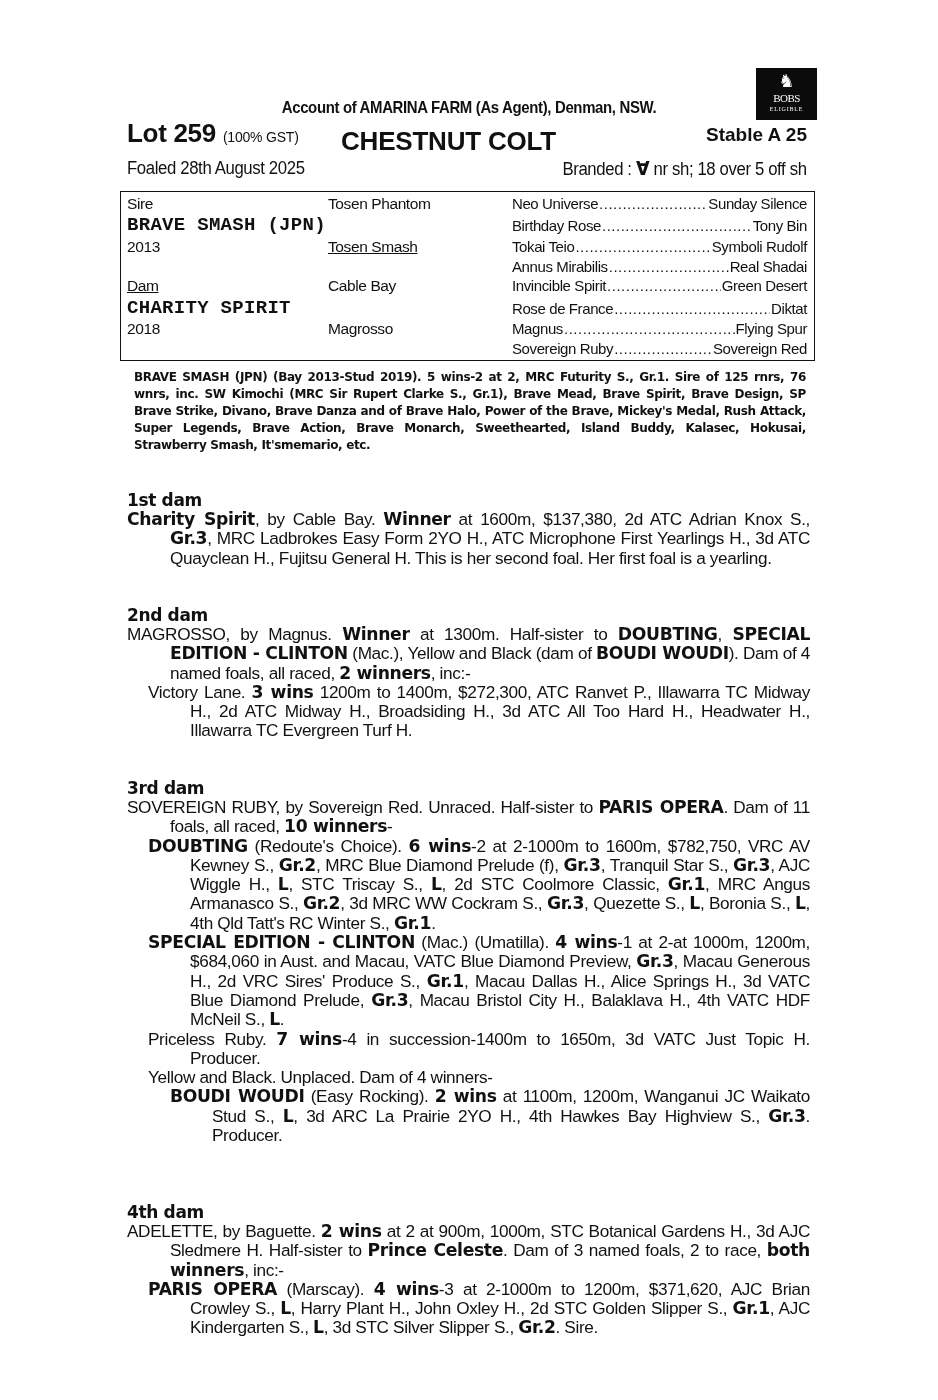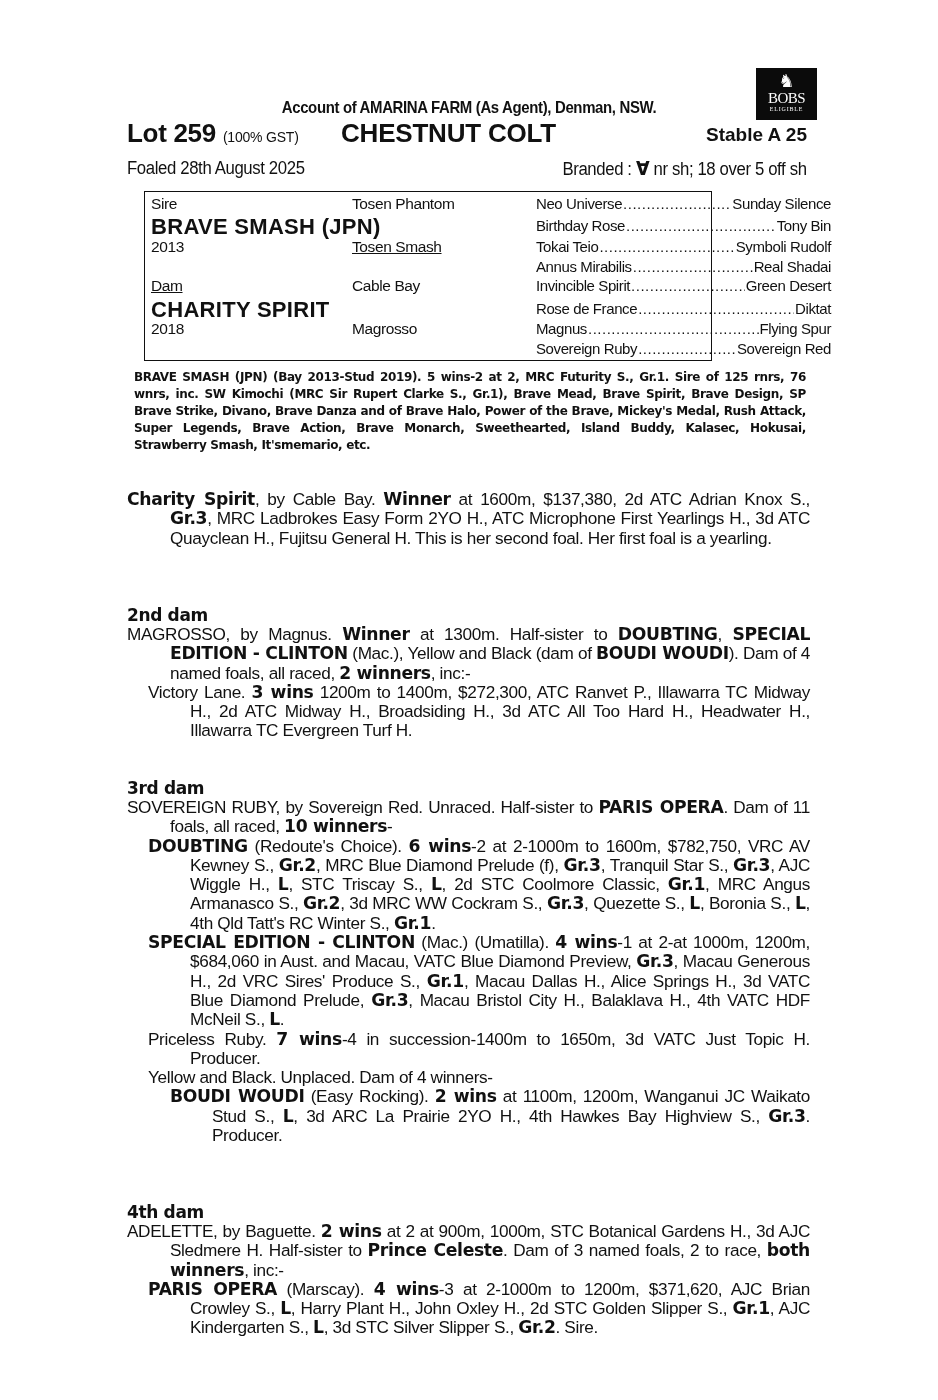--- a/index.html
+++ b/index.html
@@ -5,33 +5,33 @@
   html, body { margin:0; padding:0; background:#ffffff; }
   body { width:938px; height:1400px; position:relative; overflow:hidden;
          font-family:"Liberation Sans", "DejaVu Sans", sans-serif; color:#111; }
   .abs { position:absolute; }
   .consignor { left:0; width:938px; top:98px; text-align:center;
     font-family:"Liberation Sans", sans-serif; font-weight:bold; font-size:17px;
     letter-spacing:-0.4px; transform:scaleX(0.88); }
   .logo { left:756px; top:68px; width:61px; height:52px; background:#0b0b0b; color:#fff;
     text-align:center; }
   .logo .horse { font-size:18px; line-height:22px; margin-top:2px; }
-  .logo .bobs { font-family:"Liberation Serif", serif; font-size:15px; line-height:13px; letter-spacing:-0.5px; }
+  .logo .bobs { font-family:"Liberation Serif", serif; font-size:11px; line-height:13px; letter-spacing:-0.5px; }
   .logo .elig { font-family:"Liberation Serif", serif; font-size:6px; letter-spacing:0.8px; line-height:9px; }
   .lotline { left:127px; top:118px; width:680px; height:34px; }
   .lotnum { position:absolute; left:0; top:0; font-size:26px; font-weight:bold; letter-spacing:-0.3px; }
   .gst { font-size:14px; font-weight:normal; letter-spacing:-0.2px;margin-top:25px; }
-  .colt { position:absolute; left:214px; top:0; font-size:26px; font-weight:bold; letter-spacing:-0.2px; }
+  .colt { position:absolute; left:214px; top:8px; font-size:26px; font-weight:bold; letter-spacing:-0.2px; }
   .stable { position:absolute; right:0; top:6px; font-size:19px; font-weight:bold; }
   .foaled { left:127px; top:158px; font-size:18px; letter-spacing:-0.4px; transform-origin:left; transform:scaleX(0.93); }
   .branded { right:131px; top:157px; font-size:18px; letter-spacing:-0.4px; transform-origin:right; transform:scaleX(0.93); white-space:nowrap; }
   .brand-mark { display:inline-block; font-weight:bold; font-size:19px; }
-  .ped { left:120px; top:191px; width:568px; height:170px; border:1.5px solid #111; box-sizing:border-box;margin-left:24px; }
+  .ped { left:120px; top:191px; width:695px; height:170px; border:1.5px solid #111; box-sizing:border-box; }
   .ped .cell { position:absolute; font-size:15.5px; letter-spacing:-0.4px; white-space:nowrap; }
-  .ped .big { font-weight:bold; font-size:22px; letter-spacing:0.3px; font-family:Liberation Sans, sans-serif; }
+  .ped .big { font-weight:bold; font-size:19px; letter-spacing:0.3px; font-family:Liberation Mono, monospace; }
   .ped .g3 { position:absolute; left:391px; width:295px; display:flex; font-size:15px; letter-spacing:-0.4px; white-space:nowrap; }
   .ped .g3 .dots { flex:1; overflow:hidden; margin:0 1px; }
   .ped .g3 .dots::after { content:"................................................................................"; letter-spacing:0.5px; }
   .sire-summary { left:134px; top:369px; width:672px; font-weight:bold; font-size:12px;
     line-height:17px; text-align:justify; letter-spacing:-0.35px; font-family:"DejaVu Sans", sans-serif; }
   .sec { left:127px; width:683px; font-size:17.2px; line-height:19.3px; letter-spacing:-0.35px; }
   .sec h3 { margin:0; font-family:"DejaVu Sans", sans-serif; font-size:17px; font-weight:bold; line-height:20px; }
   .p { text-align:justify; }
   .p b { font-family:"DejaVu Sans", sans-serif; font-weight:bold; }
   .l0 { padding-left:43px; text-indent:-43px; }
@@ -116,20 +116,21 @@
   <div class="g3" style="top:148px;">
       <span>Sovereign Ruby</span>
       <span class="dots"></span>
       <span>Sovereign Red</span>
     </div>
 </div>
 
 <div class="abs sire-summary">BRAVE SMASH (JPN) (Bay 2013-Stud 2019). 5 wins-2 at 2, MRC Futurity S., Gr.1. Sire of 125 rnrs, 76 wnrs, inc. SW Kimochi (MRC Sir Rupert Clarke S., Gr.1), Brave Mead, Brave Spirit, Brave Design, SP Brave Strike, Divano, Brave Danza and of Brave Halo, Power of the Brave, Mickey's Medal, Rush Attack, Super Legends, Brave Action, Brave Monarch, Sweethearted, Island Buddy, Kalasec, Hokusai, Strawberry Smash, It'smemario, etc.</div>
 
 <div class="abs sec" style="top:490px;">
+  <h3>1st dam</h3>
   <div class="p l0"><b>Charity Spirit</b>, by Cable Bay. <b>Winner</b> at 1600m, $137,380, 2d ATC Adrian Knox S., <b>Gr.3</b>, MRC Ladbrokes Easy Form 2YO H., ATC Microphone First Yearlings H., 3d ATC Quayclean H., Fujitsu General H. This is her second foal. Her first foal is a yearling.</div>
 </div>
 
 <div class="abs sec" style="top:605px;">
   <h3>2nd dam</h3>
   <div class="p l0">MAGROSSO, by Magnus. <b>Winner</b> at 1300m. Half-sister to <b>DOUBTING</b>, <b>SPECIAL EDITION - CLINTON</b> (Mac.), Yellow and Black (dam of <b>BOUDI WOUDI</b>). Dam of 4 named foals, all raced, <b>2 winners</b>, inc:-</div>
   <div class="p l1">Victory Lane. <b>3 wins</b> 1200m to 1400m, $272,300, ATC Ranvet P., Illawarra TC Midway H., 2d ATC Midway H., Broadsiding H., 3d ATC All Too Hard H., Headwater H., Illawarra TC Evergreen Turf H.</div>
 </div>
 
 <div class="abs sec" style="top:778px;">

